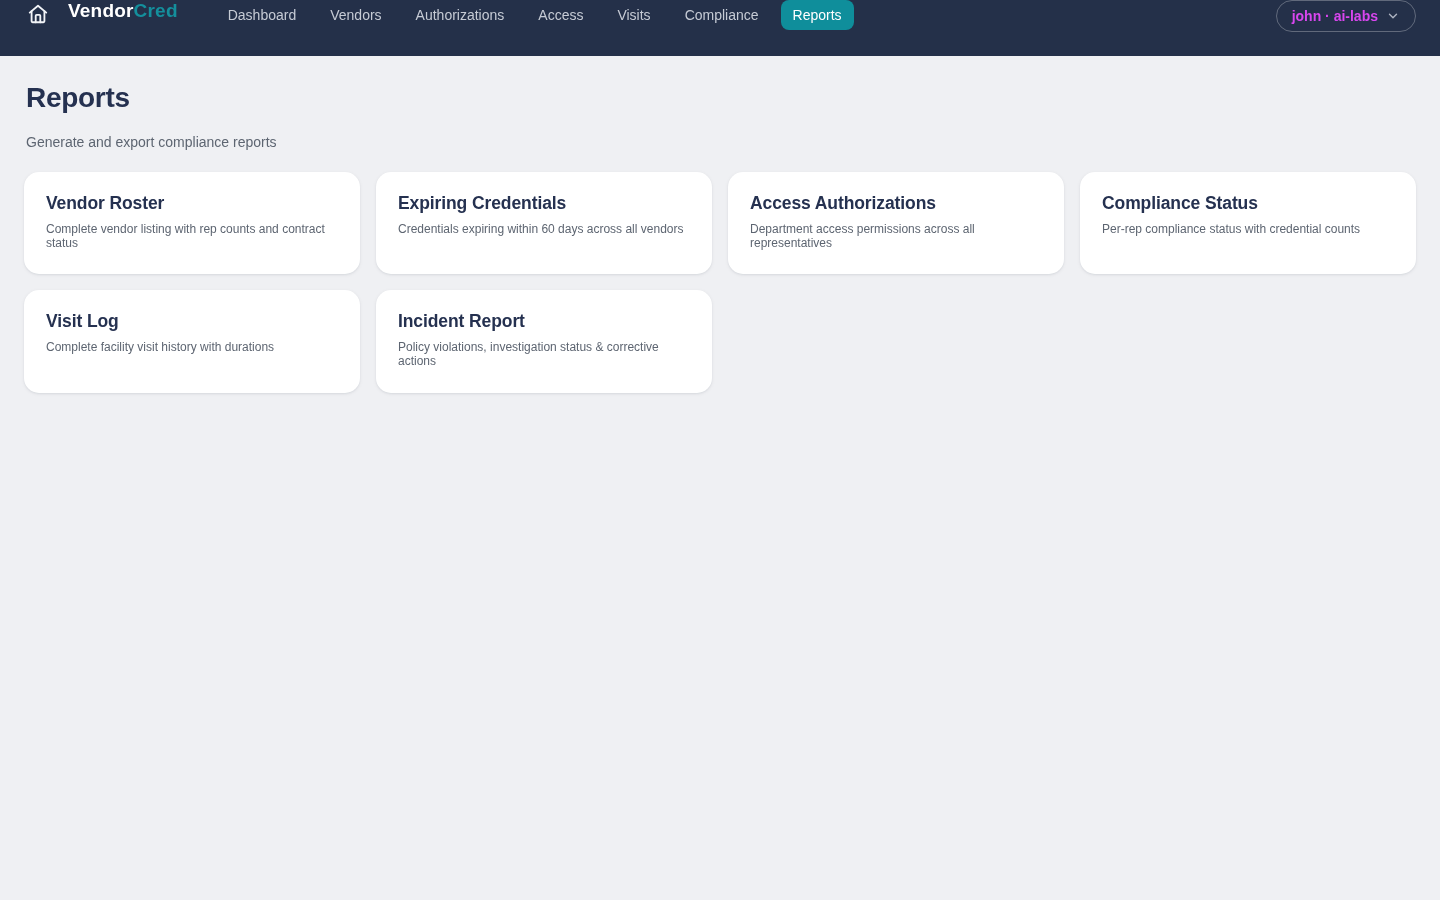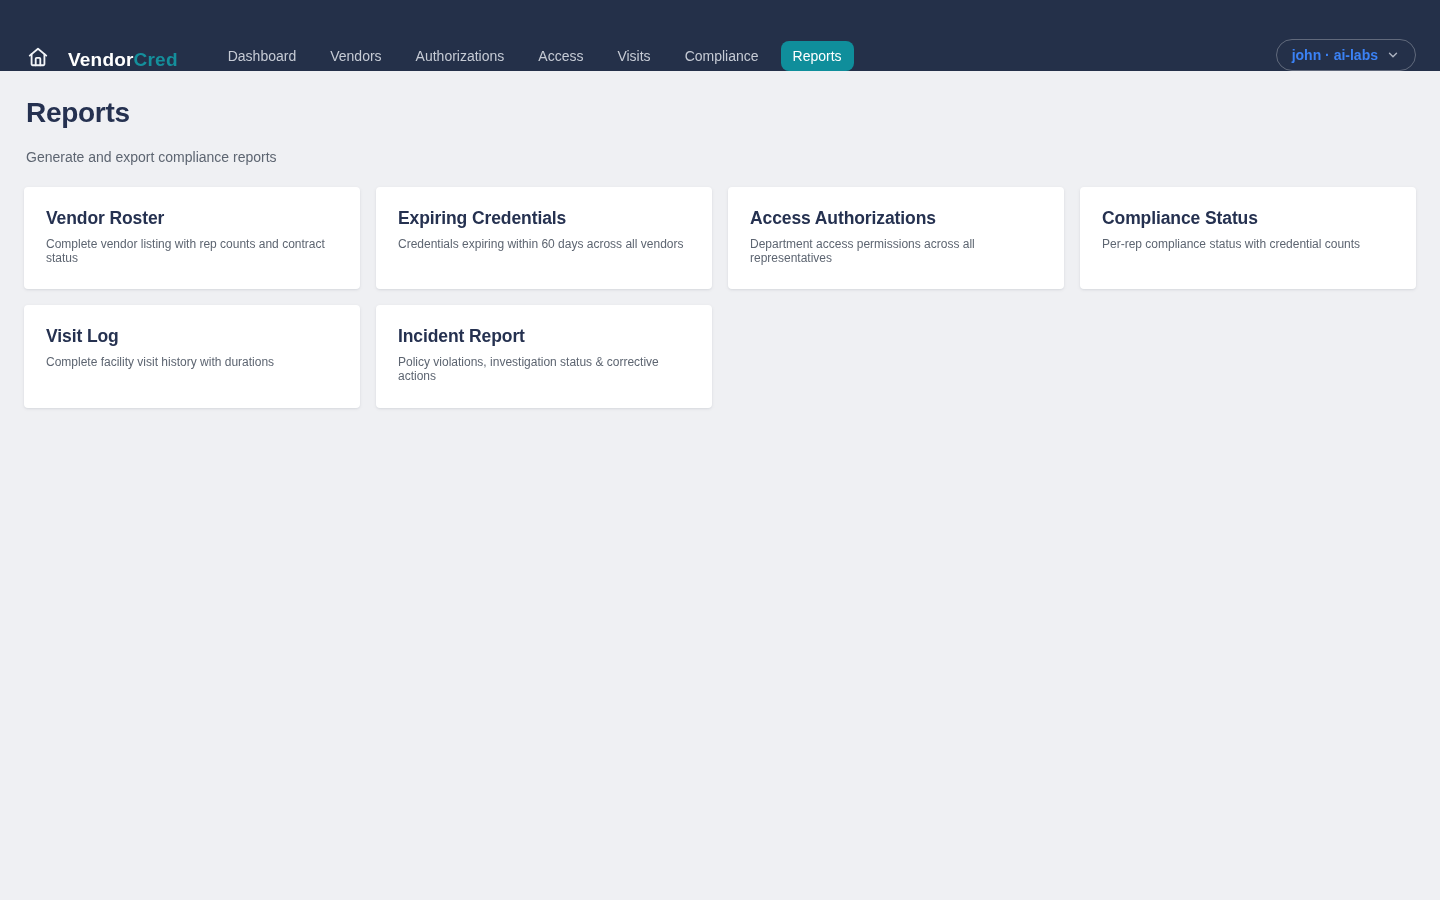--- a/index.html
+++ b/index.html
@@ -15,24 +15,24 @@
   * { margin: 0; padding: 0; box-sizing: border-box; }
   html, body { width: 1440px; height: 900px; }
   body {
     font-family: "Liberation Sans", "DejaVu Sans", sans-serif;
     background: var(--page-bg);
     overflow: hidden;
   }
 
   
   .navbar {
-    height: 71px;
+    height: 56px;
     background: var(--navbar-bg);
     display: flex;
-    align-items: flex-end;
+    align-items: flex-start;
     padding: 0 24px;
   }
   .home-btn {
     width: 28px; height: 28px;
     display: flex; align-items: center; justify-content: center;
     margin-right: 16px;
     cursor: pointer;
     color: #f2f4f8;
   }
   .logo {
@@ -64,21 +64,21 @@
     color: #ffffff;
     font-weight: 400;
   }
   .user-chip {
     display: flex;
     align-items: center;
     gap: 8px;
     border: 1px solid rgba(255,255,255,0.28);
     border-radius: 999px;
     padding: 7px 15px;
-    color: #3b82f6;
+    color: #d946ef;
     font-size: 14px;
     font-weight: 700;
     cursor: pointer;
     white-space: nowrap;
   }
   .user-chip .chev { color: #aeb4c2; display: flex; align-items: center; }
 
   
   .page-header { padding: 26px 26px 0 26px; }
   .page-title {
@@ -95,21 +95,21 @@
 
   
   .cards-grid {
     margin: 22px 24px 0 24px;
     display: grid;
     grid-template-columns: repeat(4, 1fr);
     gap: 16px;
   }
   .report-card {
     background: var(--card-bg);
-    border-radius: 4px;
+    border-radius: 15px;
     padding: 21px 22px 24px 22px;
     box-shadow: 0 1px 2px rgba(20,30,55,0.06), 0 1px 4px rgba(20,30,55,0.06);
     cursor: pointer;
     min-height: 95px;
   }
   .report-card h3 {
     font-size: 17.5px;
     font-weight: 700;
     color: var(--heading);
     margin-bottom: 8px;

